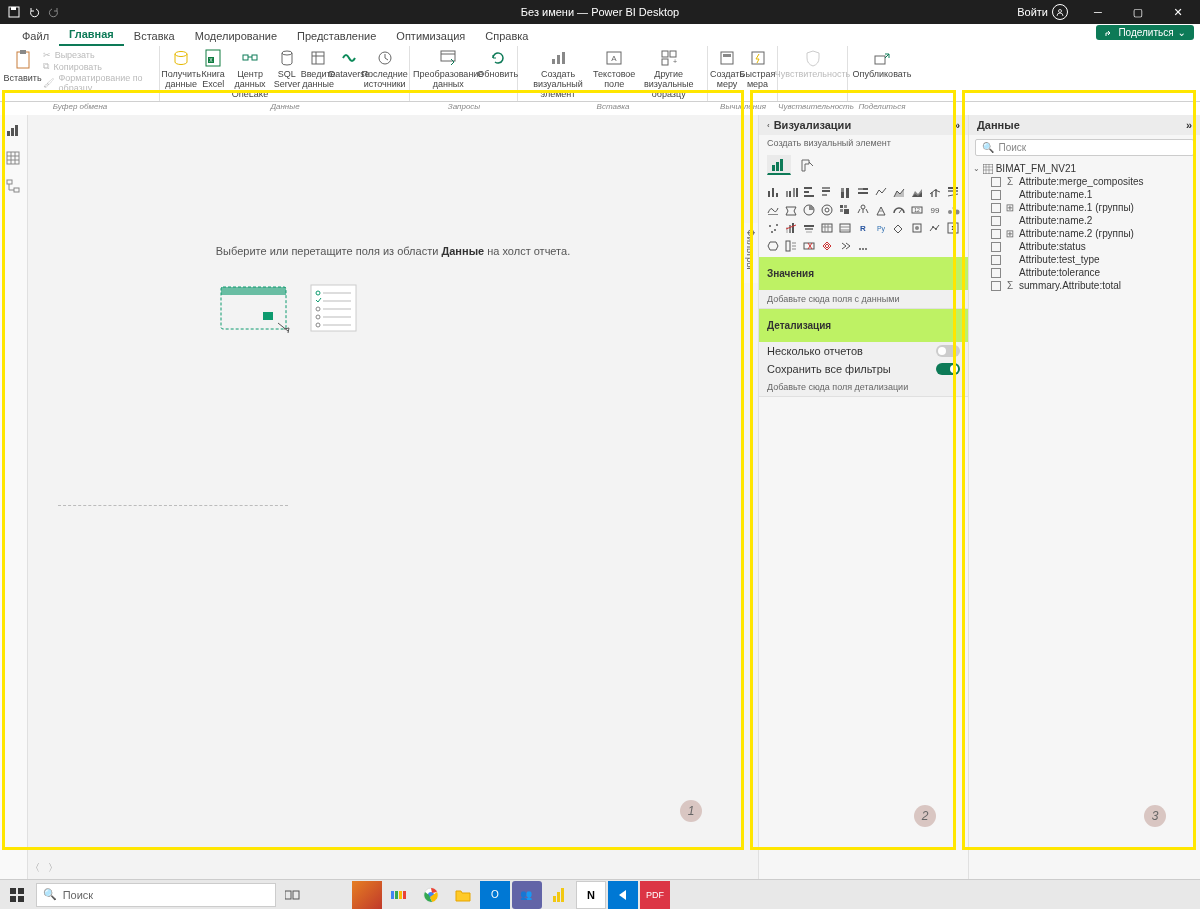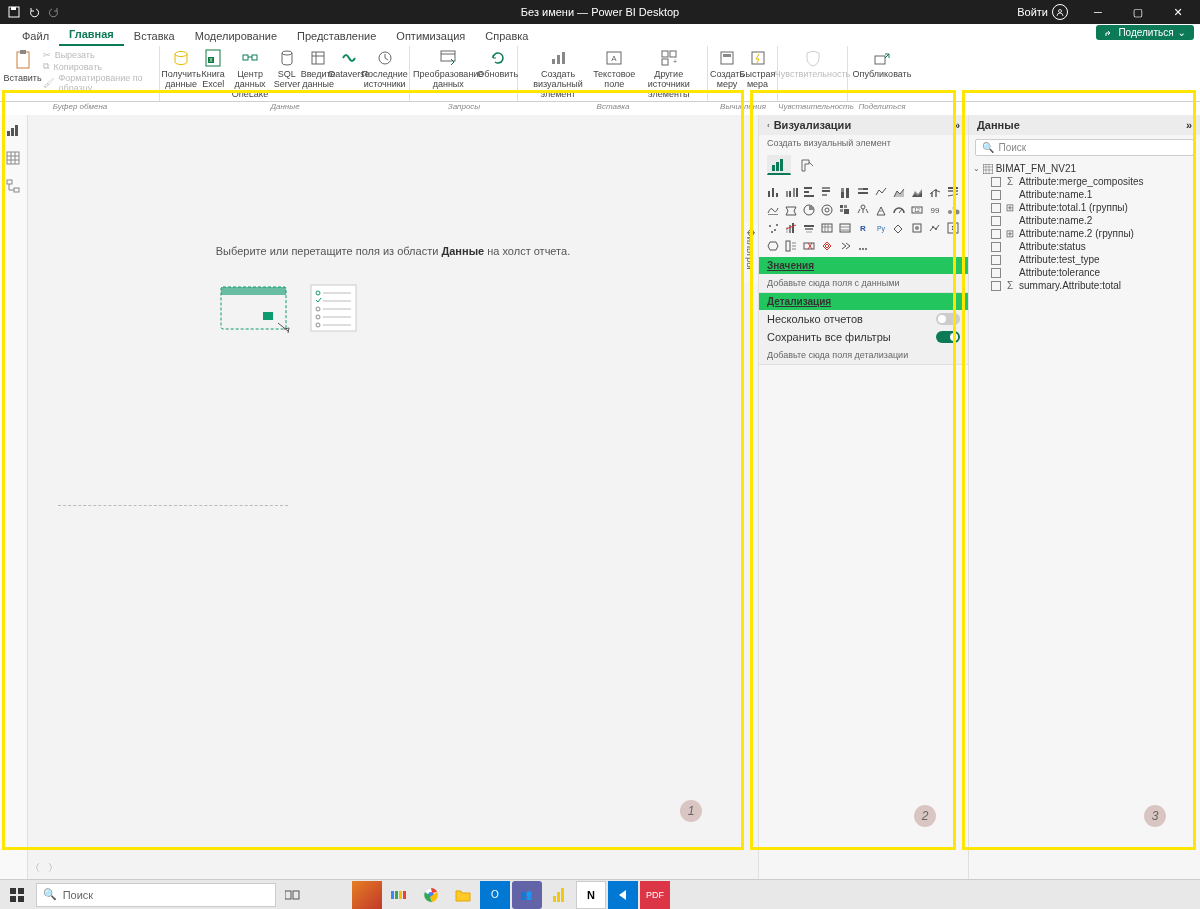--- a/index.html
+++ b/index.html
@@ -56,21 +56,21 @@
 .pane-header { background: #ececec; padding: 4px 8px; font-size: 11px; font-weight: 600; display: flex; align-items: center; justify-content: space-between; }
 .pane-sub { padding: 3px 8px; font-size: 9px; color: #666; }
 .pane-icons-row { display: flex; gap: 4px; padding: 4px 8px; align-items:center; }
 .tool-icon { width: 24px; height: 20px; border: 1px solid transparent; display:flex; align-items:center; justify-content:center; }
 .tool-icon.active { border-bottom: 2px solid #0d7a57; background:#eaeaea; }
 
 
 .viz-gallery { display: grid; grid-template-columns: repeat(11, 16px); gap: 2px; padding: 4px 6px; }
 .viz-cell { width: 16px; height: 16px; display: flex; align-items: flex-end; justify-content: center; color: #555; }
 
-.section-title { background: #22c55e; padding: 3px 8px; font-size: 10px; font-weight: 600; text-decoration: underline; }
+.section-title { background: #bef264; padding: 11px 8px; font-size: 10px; font-weight: 600; }
 .dropzone { padding: 4px 8px; font-size: 9px; color: #666; background: #f0f0f0; border-bottom:1px solid #e0e0e0; }
 .toggle-row { display: flex; justify-content: space-between; align-items: center; padding: 3px 8px; font-size: 11px; background: #f0f0f0; }
 .toggle { width: 24px; height: 12px; border-radius: 6px; background: #ccc; position: relative; }
 .toggle::after { content: ""; width: 8px; height: 8px; background: #fff; border-radius: 50%; position: absolute; top: 2px; left: 2px; }
 .toggle.on { background: #0d7a57; }
 .toggle.on::after { left: 14px; }
 
 
 .search-box { margin: 4px 6px; border: 1px solid #ccc; background: #fff; display: flex; align-items: center; padding: 2px 6px; font-size: 10px; color: #888; gap: 4px; border-radius: 2px;}
 .data-tree { padding: 2px 4px; font-size: 10px; }
@@ -301,21 +301,21 @@
         </div>
       <div class="rb-item">
           <div class="rb-icon">
             <svg width="18" height="18" viewBox="0 0 18 18">
               <rect x="2" y="2" width="6" height="6" fill="none" stroke="#666"></rect>
               <rect x="10" y="2" width="6" height="6" fill="none" stroke="#666"></rect>
               <rect x="2" y="10" width="6" height="6" fill="none" stroke="#666"></rect>
               <text x="13" y="15" font-size="7" fill="#666">+</text>
             </svg>
           </div>
-          <div class="rb-label">Другие источники элементы</div>
+          <div class="rb-label">Другие визуальные образцу</div>
         </div>
     </div>
   </div>
 
   <div class="ribbon-group" style="width:70px">
     <div class="rb-row">
       <div class="rb-item">
           <div class="rb-icon">
             <svg width="16" height="16" viewBox="0 0 16 16">
               <rect x="2" y="2" width="12" height="12" fill="none" stroke="#666"></rect>
@@ -735,21 +735,21 @@
             <span>Attribute:merge_composites</span>
           </div>
           <div class="tree-node tree-field">
             <span class="chk"></span>
             <span class="field-icon"></span>
             <span>Attribute:name.1</span>
           </div>
           <div class="tree-node tree-field">
             <span class="chk"></span>
             <span class="field-icon">⊞</span>
-            <span>Attribute:total.1 (группы)</span>
+            <span>Attribute:name.1 (группы)</span>
           </div>
           <div class="tree-node tree-field">
             <span class="chk"></span>
             <span class="field-icon"></span>
             <span>Attribute:name.2</span>
           </div>
           <div class="tree-node tree-field">
             <span class="chk"></span>
             <span class="field-icon">⊞</span>
             <span>Attribute:name.2 (группы)</span>

